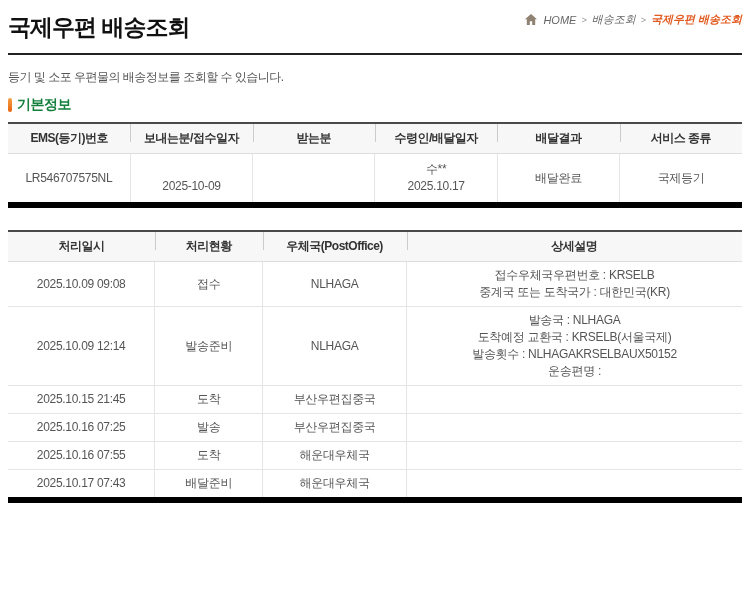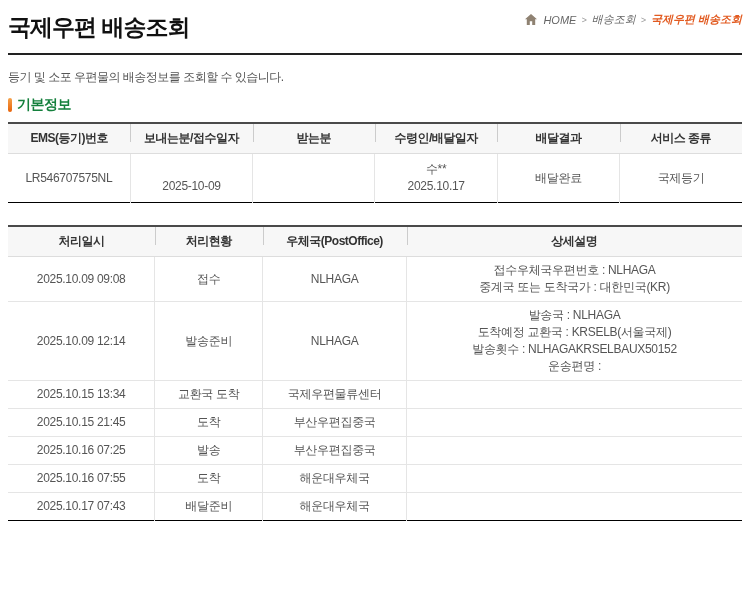--- a/index.html
+++ b/index.html
@@ -21,21 +21,21 @@
   .home-icon { display: inline-flex; align-items: center; margin-right: 1px; }
   .title-rule { border: none; border-top: 2px solid #222; margin-top: 10px; }
 
   .subtitle { font-size: 12px; color: #555; margin: 14px 0 10px 0; letter-spacing: -0.5px; }
 
   
   .section-title { font-size: 14px; font-weight: bold; color: #15803d; display: flex; align-items: center; gap: 5px; margin: 6px 0 8px 0; letter-spacing: -0.5px; }
   .section-bar { display: inline-block; width: 4px; height: 14px; border-radius: 2px; background: linear-gradient(#f5a24b, #e8630a); }
 
   
-  table { width: 100%; border-collapse: collapse; table-layout: fixed; border-top: 2px solid #4a4a4a; border-bottom: 1px solid #000000; }
+  table { width: 100%; border-collapse: collapse; table-layout: fixed; border-top: 2px solid #4a4a4a; border-bottom: 6px solid #000000; }
   th {
     background: #f7f7f7; font-size: 12px; font-weight: bold; color: #333;
     padding: 6px 4px; letter-spacing: -0.5px; position: relative;
     border-bottom: 1px solid #ddd;
   }
   th + th::before { content: ""; position: absolute; left: 0; top: 0; height: 62%; width: 1px; background: #ccc; }
   td {
     font-size: 12px; color: #555; text-align: center; padding: 5px 8px;
     line-height: 17px; letter-spacing: -0.3px;
     border-left: 1px solid #e5e5e5; border-top: 1px solid #e5e5e5;
@@ -120,40 +120,34 @@
         <th>우체국(PostOffice)</th>
         <th>상세설명</th>
       </tr>
     </thead>
     <tbody id="progress-body">
         <tr>
           <td>2025.10.09 09:08</td>
           <td>접수</td>
           <td>NLHAGA</td>
           <td>
-            <div class="line">접수우체국우편번호 : NLHAGA</div>
+            <div class="line">접수우체국우편번호 : KRSELB</div>
             <div class="line">중계국 또는 도착국가 : 대한민국(KR)</div>
           </td>
         </tr>
         <tr>
           <td>2025.10.09 12:14</td>
           <td>발송준비</td>
           <td>NLHAGA</td>
           <td>
             <div class="line">발송국 : NLHAGA</div>
             <div class="line">도착예정 교환국 : KRSELB(서울국제)</div>
             <div class="line">발송횟수 : NLHAGAKRSELBAUX50152</div>
             <div class="line">운송편명 :</div>
           </td>
-        </tr>
-        <tr>
-          <td>2025.10.15 13:34</td>
-          <td>교환국 도착</td>
-          <td>국제우편물류센터</td>
-          <td></td>
         </tr>
         <tr>
           <td>2025.10.15 21:45</td>
           <td>도착</td>
           <td>부산우편집중국</td>
           <td></td>
         </tr>
         <tr>
           <td>2025.10.16 07:25</td>
           <td>발송</td>

